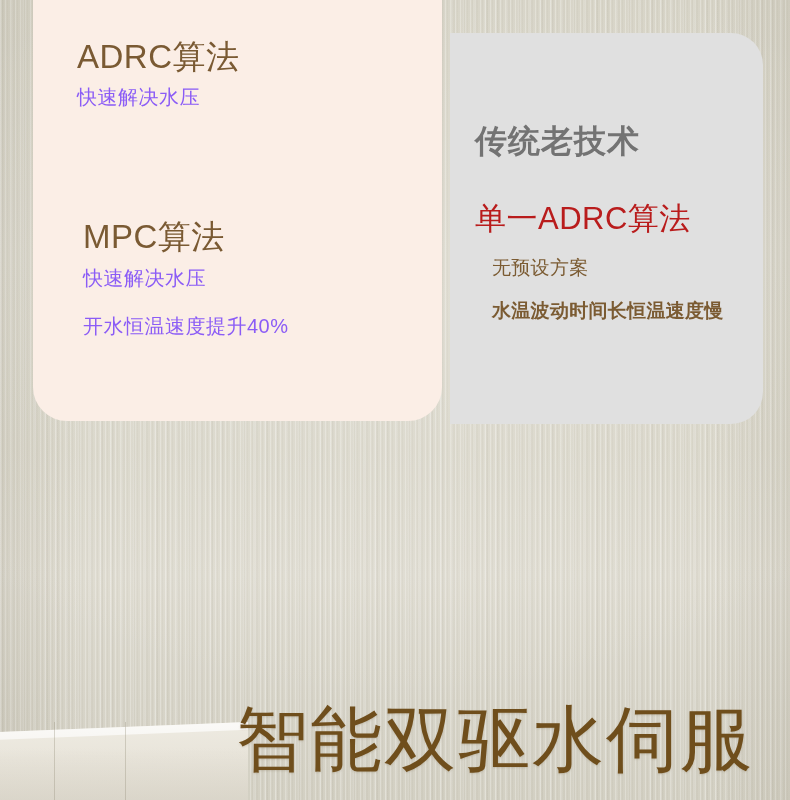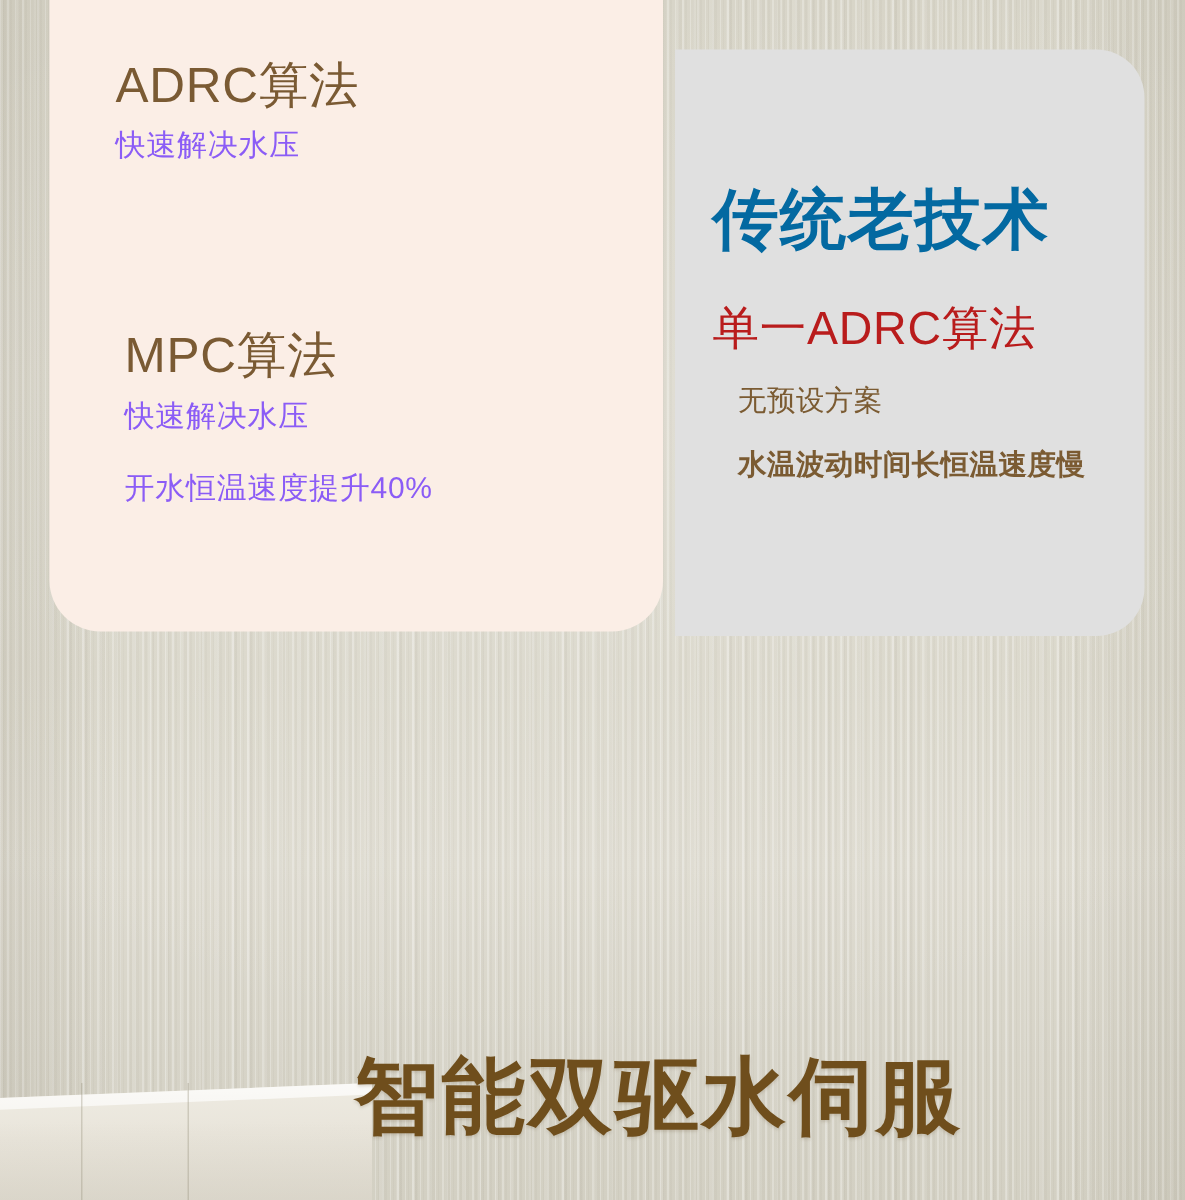--- a/index.html
+++ b/index.html
@@ -163,23 +163,23 @@
 
   .mpc-title  { left: 25px; top: 266px; }
   .mpc-l1     { left: 25px; top: 314px; }
   .mpc-l2     { left: 25px; top: 362px; }
 
   
   .rc-head {
     position: absolute;
     left: 25px;
     top: 92px;
-    font-size: 44px;
+    font-size: 32px;
     font-weight: 700;
-    color: #0369a1;
+    color: #737373;
     letter-spacing: 1px;
     line-height: 1;
     white-space: nowrap;
   }
   .rc-sub {
     position: absolute;
     left: 25px;
     top: 170px;
     font-size: 31px;
     font-weight: 400;
@@ -200,22 +200,22 @@
     margin-left: 17px;
   }
   .rc-note-1 { top: 225px; }
   .rc-note-2 { top: 268px; font-weight: bold; }
 
   
   .headline {
     position: absolute;
     left: 236px;
     top: 703px;
-    font-size: 56px;
-    font-weight: 700;
+    font-size: 72px;
+    font-weight: 400;
     color: #6f4e1c;
     letter-spacing: 2px;
     line-height: 1;
     white-space: nowrap;
     text-shadow: 0 1px 2px rgba(120,100,70,0.22);
   }
 </style>
 </head>
 <body>
 

